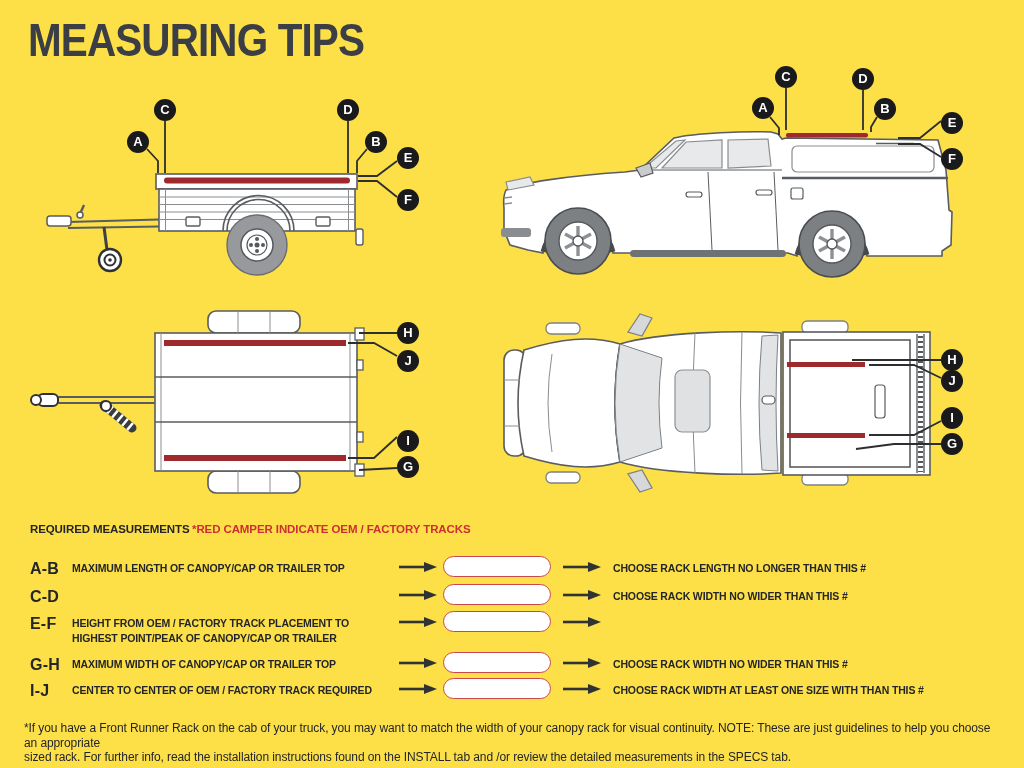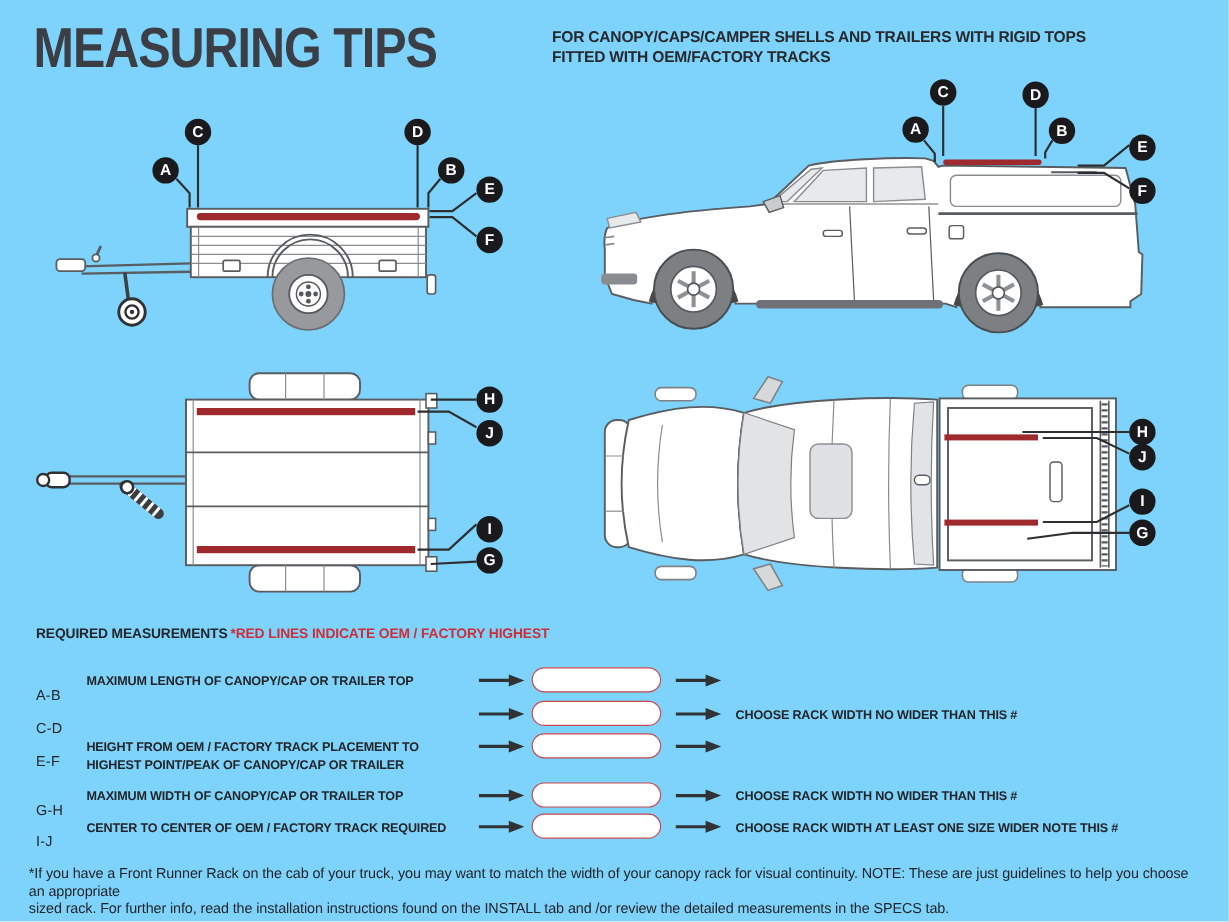--- a/index.html
+++ b/index.html
@@ -1,50 +1,48 @@
 <!DOCTYPE html>
 <html><head>
 <meta charset="utf-8">
 <style>
   html,body{margin:0;padding:0;background:#fff;}
-  .page{position:relative;width:1024px;height:768px;background:#7dd3fc;overflow:hidden;
+  .page{position:relative;width:1024px;height:768px;background:#fde047;overflow:hidden;
         font-family:"Liberation Sans",sans-serif;color:#232528;}
   .abs{position:absolute;}
   .title{left:28px;top:12px;font-size:47px;font-weight:800;letter-spacing:-1px;
          color:#3b3e44;transform:scaleX(.86);transform-origin:left top;white-space:nowrap;}
   .subtitle{left:460px;top:22px;font-size:13px;font-weight:700;line-height:17px;
             letter-spacing:-.2px;color:#27292c;white-space:pre-line;width:560px;}
   .panel{position:absolute;}
   .panel svg{position:absolute;left:0;top:0;}
   .badge{position:absolute;width:22px;height:22px;border-radius:50%;background:#1a1a1c;
          color:#fff;font-size:13px;font-weight:700;line-height:22px;text-align:center;
          transform:translate(-50%,-50%);}
   .sec-title{left:30px;top:523px;font-size:11.5px;font-weight:700;letter-spacing:-.1px;}
   .sec-note{left:192px;top:523px;font-size:11.5px;font-weight:700;letter-spacing:-.1px;color:#cf2d35;}
   .mrow{position:absolute;left:0;width:1024px;height:40px;}
-  .m-range{position:absolute;left:30px;top:12px;font-size:12px;font-weight:400;letter-spacing:.2px;}
+  .m-range{position:absolute;left:30px;top:0;font-size:16px;font-weight:700;letter-spacing:.2px;}
   .m-desc{position:absolute;left:72px;top:1px;width:324px;font-size:10.5px;font-weight:700;
           letter-spacing:-.15px;line-height:15px;white-space:pre-line;}
   .m-instr{position:absolute;left:613px;top:1px;width:405px;font-size:10.5px;font-weight:700;
            letter-spacing:-.15px;line-height:15px;white-space:pre-line;}
   .m-arrow1{position:absolute;left:399px;top:1px;}
   .m-arrow2{position:absolute;left:563px;top:1px;}
   .m-pill{position:absolute;left:443px;top:-4px;width:106px;height:19px;background:#fff;
           border:1.6px solid #c9484e;border-radius:12px;}
   .footnote{left:24px;top:721px;width:982px;font-size:12px;font-weight:400;line-height:14.5px;
             letter-spacing:-.1px;color:#232528;white-space:pre-line;}
 </style>
 </head>
 <body>
 
 <div class="page">
 
   <div class="abs title">MEASURING TIPS</div>
-  <div class="abs subtitle">FOR CANOPY/CAPS/CAMPER SHELLS AND TRAILERS WITH RIGID TOPS
-FITTED WITH OEM/FACTORY TRACKS</div>
 
   <div class="panel" style="left:20px;top:88px;width:440px;height:215px">
     <svg width="440" height="215" viewBox="0 0 440 215">
       <g stroke="#595c60" stroke-width="1.6" fill="#fff">
         <rect x="136" y="86" width="201" height="15"></rect>
         <rect x="139" y="101" width="196" height="42"></rect>
       </g>
       <rect x="144" y="89.5" width="186" height="6" rx="3" fill="#9e2a2e"></rect>
       <g stroke="#8a8d90" stroke-width="1" fill="none">
         <line x1="139" y1="109" x2="335" y2="109"></line>
@@ -272,34 +270,35 @@
         <polyline points="451,142 404,142 366,147"></polyline>
       </g>
     </svg>
     <div class="badge" style="left:462px;top:58px">H</div>
     <div class="badge" style="left:462px;top:79px">J</div>
     <div class="badge" style="left:462px;top:116px">I</div>
     <div class="badge" style="left:462px;top:142px">G</div>
   </div>
 
   <div class="abs sec-title">REQUIRED MEASUREMENTS</div>
-  <div class="abs sec-note">*RED LINES INDICATE OEM / FACTORY HIGHEST</div>
+  <div class="abs sec-note">*RED CAMPER INDICATE OEM / FACTORY TRACKS</div>
 
   <div class="mrow" style="top:560px">
     <div class="m-range">A-B</div>
     <div class="m-desc">MAXIMUM LENGTH OF CANOPY/CAP OR TRAILER TOP</div>
     <svg class="m-arrow1" width="38" height="12">
         <line x1="0" y1="6" x2="27" y2="6" stroke="#303234" stroke-width="2.6"></line>
         <polygon points="25,1 38,6 25,11" fill="#303234"></polygon>
       </svg>
     <div class="m-pill"></div>
     <svg class="m-arrow2" width="38" height="12">
         <line x1="0" y1="6" x2="27" y2="6" stroke="#303234" stroke-width="2.6"></line>
         <polygon points="25,1 38,6 25,11" fill="#303234"></polygon>
       </svg>
+    <div class="m-instr">CHOOSE RACK LENGTH NO LONGER THAN THIS #</div>
   </div>
 
   <div class="mrow" style="top:588px">
     <div class="m-range">C-D</div>
     <svg class="m-arrow1" width="38" height="12">
         <line x1="0" y1="6" x2="27" y2="6" stroke="#303234" stroke-width="2.6"></line>
         <polygon points="25,1 38,6 25,11" fill="#303234"></polygon>
       </svg>
     <div class="m-pill"></div>
     <svg class="m-arrow2" width="38" height="12">
@@ -344,19 +343,19 @@
     <div class="m-desc">CENTER TO CENTER OF OEM / FACTORY TRACK REQUIRED</div>
     <svg class="m-arrow1" width="38" height="12">
         <line x1="0" y1="6" x2="27" y2="6" stroke="#303234" stroke-width="2.6"></line>
         <polygon points="25,1 38,6 25,11" fill="#303234"></polygon>
       </svg>
     <div class="m-pill"></div>
     <svg class="m-arrow2" width="38" height="12">
         <line x1="0" y1="6" x2="27" y2="6" stroke="#303234" stroke-width="2.6"></line>
         <polygon points="25,1 38,6 25,11" fill="#303234"></polygon>
       </svg>
-    <div class="m-instr">CHOOSE RACK WIDTH AT LEAST ONE SIZE WIDER NOTE THIS #</div>
+    <div class="m-instr">CHOOSE RACK WIDTH AT LEAST ONE SIZE WITH THAN THIS #</div>
   </div>
 
   <div class="abs footnote">*If you have a Front Runner Rack on the cab of your truck, you may want to match the width of your canopy rack for visual continuity. NOTE: These are just guidelines to help you choose an appropriate
 sized rack. For further info, read the installation instructions found on the INSTALL tab and /or review the detailed measurements in the SPECS tab.</div>
 
 </div>
 
 </body></html>

